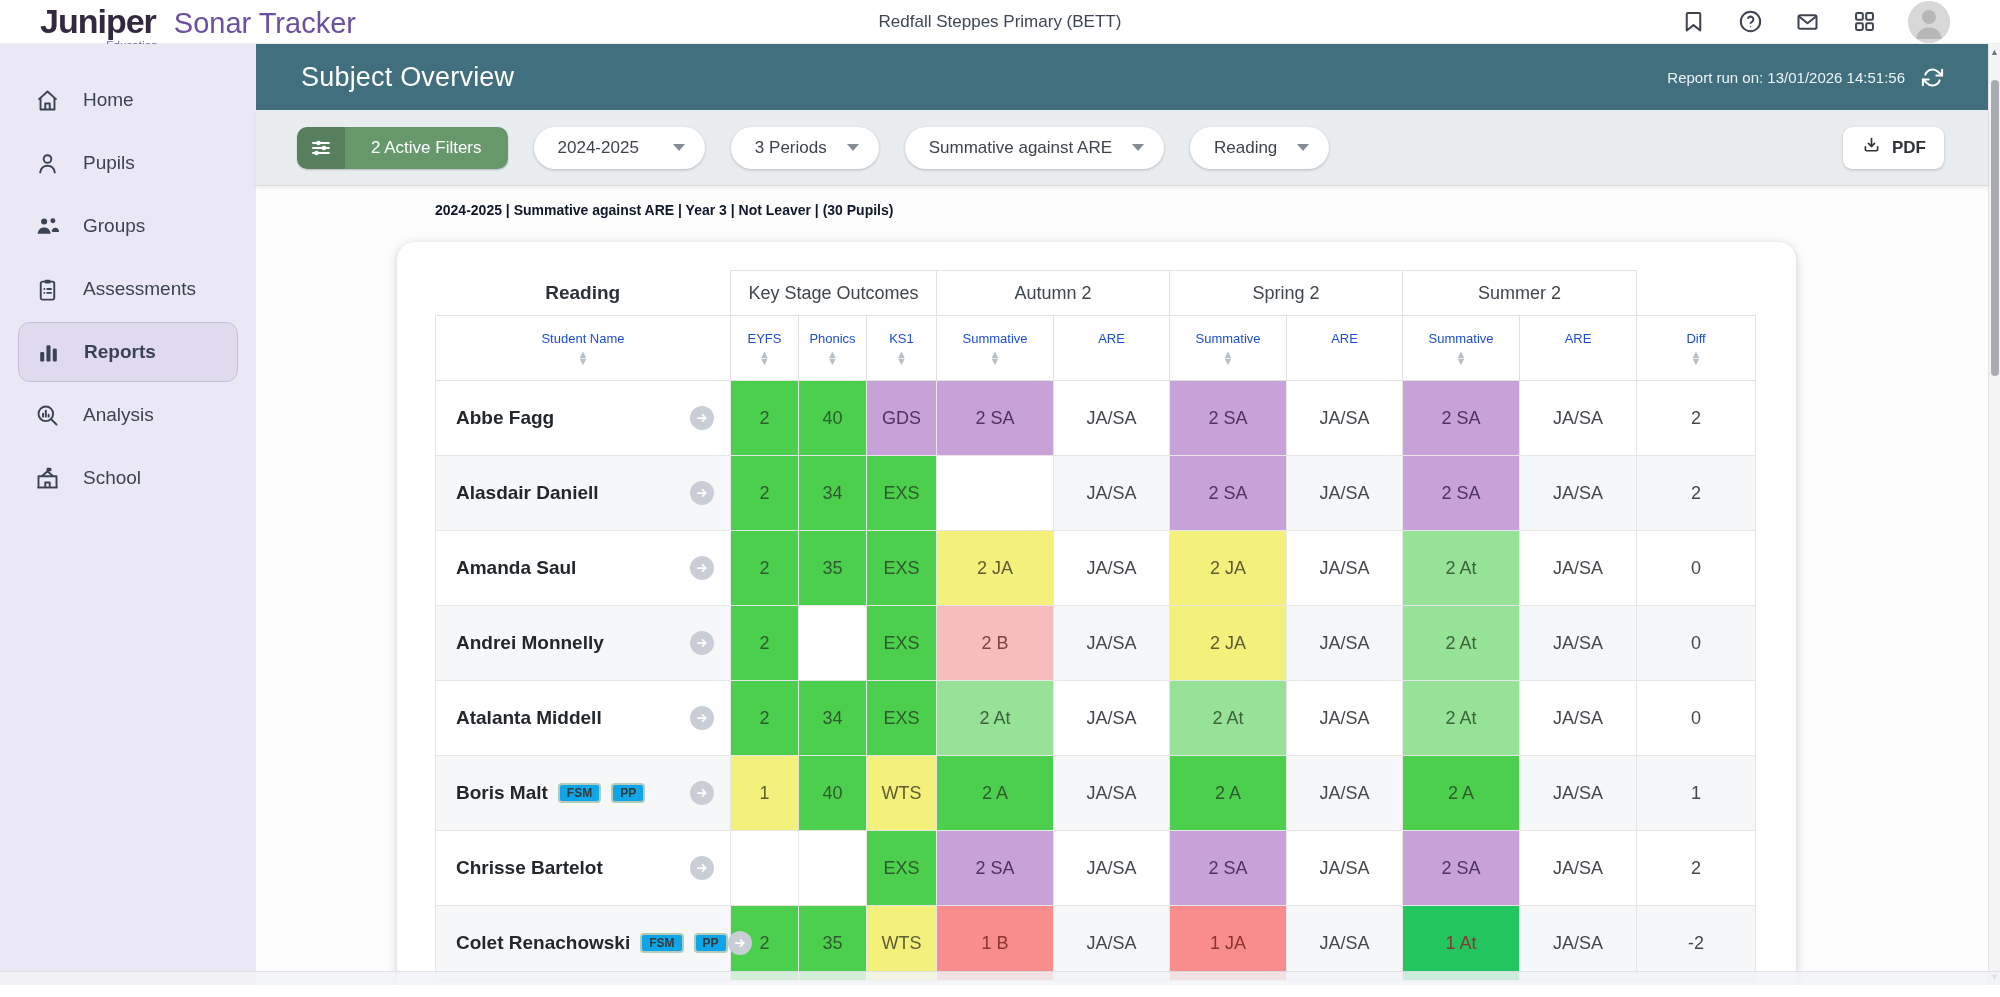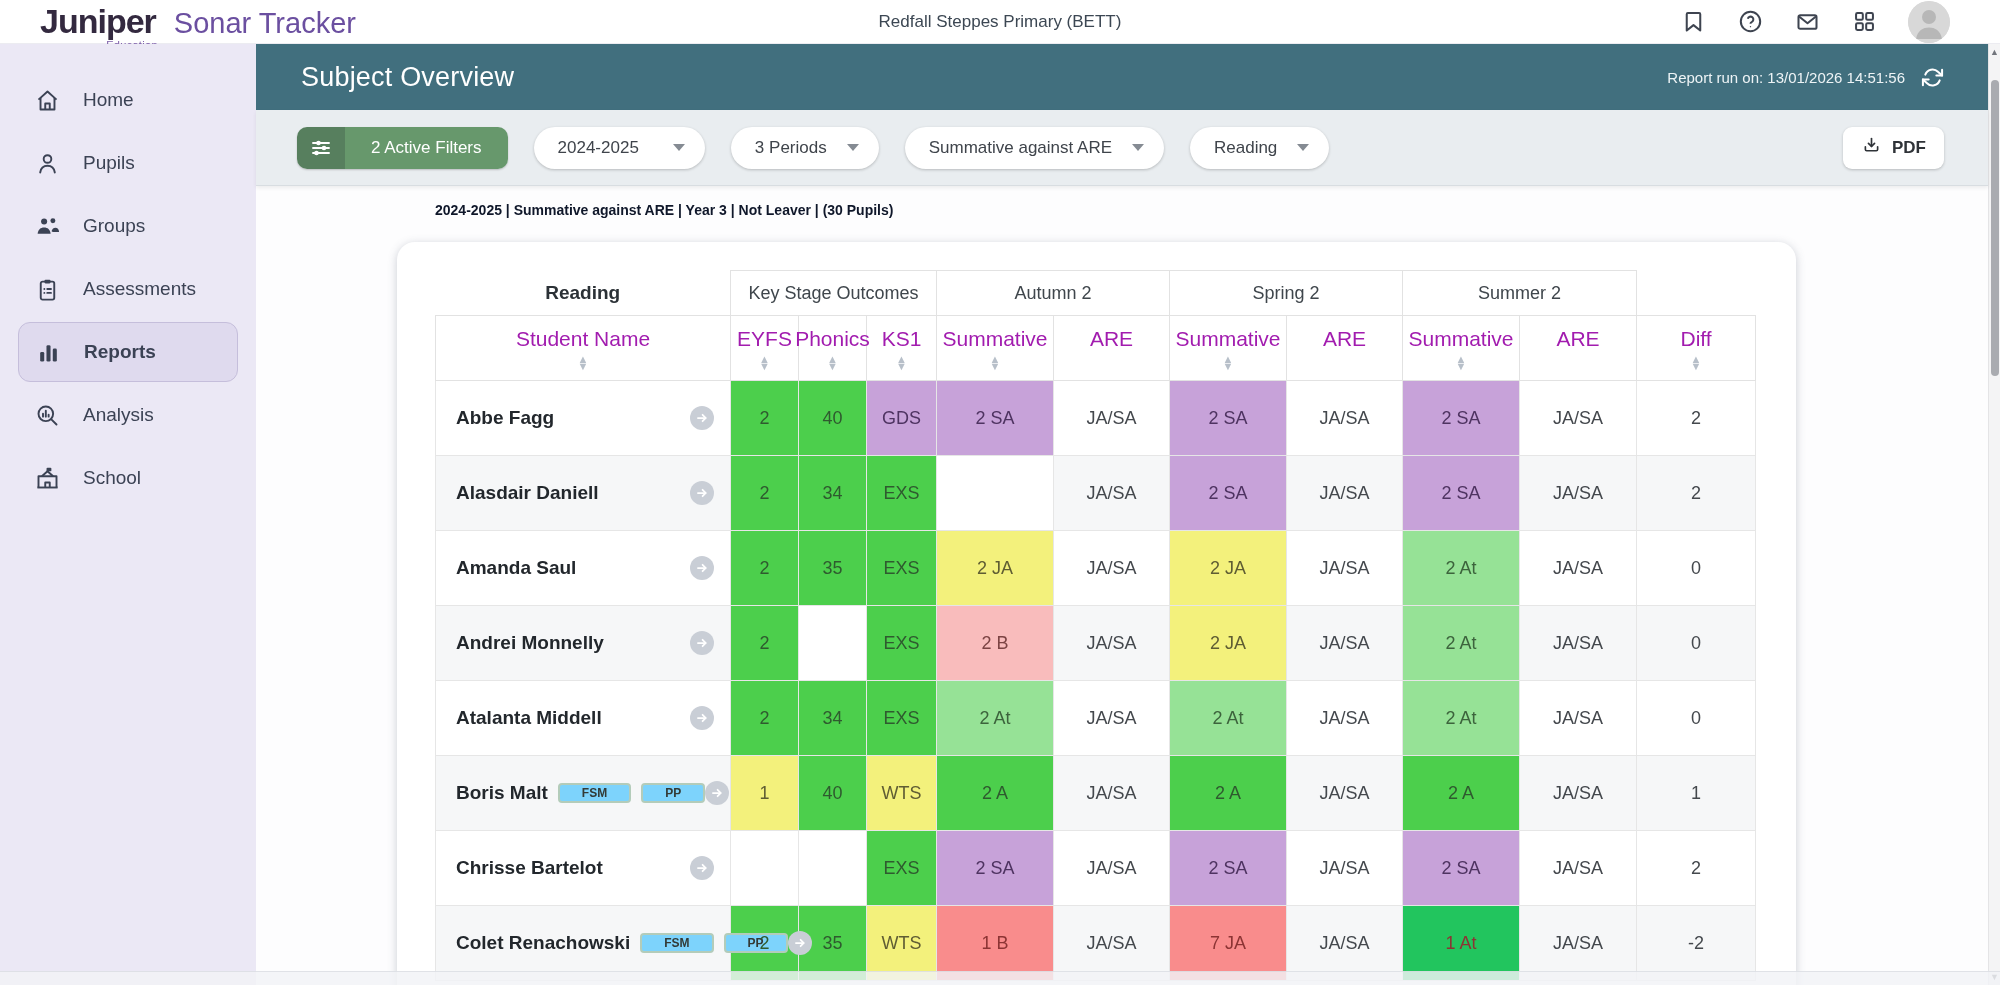--- a/index.html
+++ b/index.html
@@ -78,32 +78,32 @@
   table.grid { border-collapse: collapse; table-layout: fixed; width: 1320px; }
   .grid th, .grid td { padding: 0; font-weight: 400; }
   .grid tr.r1 { height: 45px; }
   .grid tr.r1 th.grp { border: 1px solid #e2e2e2; font-size: 18px; color: #3f464c;
     text-align: center; background: #fff; }
   .grid tr.r1 th.spacer { border: none; background: #fff; }
   .subject-label { font-size: 19px; font-weight: 700; color: #2b3136; text-align: center; }
   .grid tr.r2 { height: 65px; }
   .grid tr.r2 th { border: 1px solid #e2e2e2; background: #fff; vertical-align: middle; }
   .colhead { display: flex; flex-direction: column; align-items: center; justify-content: center; }
-  .colhead .cl { font-size: 21px; color: #a21caf; }
+  .colhead .cl { font-size: 13px; color: #1d4ed8; }
   .sort { display: flex; flex-direction: column; align-items: center; line-height: .62;
     margin-top: 5px; color: #b7bfc9; font-size: 11px; cursor: pointer; }
   .sort.ph { visibility: hidden; }
   .grid tbody tr { height: 75px; }
   .grid tbody tr:nth-child(even) { background: #f6f7f8; }
   .grid tbody td { border: 1px solid #e6e6e6; text-align: center; font-size: 18px; color: #44484d; }
   td.namecell { text-align: left; }
   .name-inner { display: flex; align-items: center; padding: 0 16px 0 20px; }
   .sname { font-size: 19px; font-weight: 700; color: #22272c; white-space: nowrap; }
-  .badge { margin-left: 10px; border: 2px solid #b3ccba; border-radius: 4px; background: #7dd3fc;
-    font-size: 12px; font-weight: 700; color: #333a36; padding: 2px 22px; line-height: 1; }
+  .badge { margin-left: 10px; border: 2px solid #b3ccba; border-radius: 4px; background: #0ea5e9;
+    font-size: 12px; font-weight: 700; color: #333a36; padding: 2px 7px; line-height: 1; }
   .row-arrow { margin-left: auto; width: 24px; height: 24px; border-radius: 50%;
     background: #c9ced6; display: flex; align-items: center; justify-content: center;
     cursor: pointer; flex: none; }
   .row-arrow svg { width: 14px; height: 14px; }
 
   
   .scrollbar { width: 12px; background: #f4f4f5; border-left: 1px solid #e4e4e6;
     display: flex; flex-direction: column; align-items: center; flex: none; }
   .sb-arrow { width: 12px; height: 16px; display: flex; align-items: center;
     justify-content: center; color: #72757c; font-size: 9px; cursor: pointer; flex: none; }
@@ -593,21 +593,21 @@
                         <path d="M13 6.5 18.5 12 13 17.5"></path>
                       </svg>
                     </span>
                   </div>
                 </td>
                 <td style="background: rgb(76, 207, 76); color: rgb(47, 90, 47);">2</td>
                 <td style="background: rgb(76, 207, 76); color: rgb(47, 90, 47);">35</td>
                 <td style="background: rgb(243, 241, 124); color: rgb(95, 93, 51);">WTS</td>
                 <td style="background: rgb(249, 140, 140); color: rgb(140, 52, 52);">1 B</td>
                 <td style="color: rgb(68, 72, 77);">JA/SA</td>
-                <td style="background: rgb(249, 140, 140); color: rgb(140, 52, 52);">7 JA</td>
+                <td style="background: rgb(249, 140, 140); color: rgb(140, 52, 52);">1 JA</td>
                 <td style="color: rgb(68, 72, 77);">JA/SA</td>
                 <td style="background: #22c55e; color: rgb(140, 52, 52);">1 At</td>
                 <td style="color: rgb(68, 72, 77);">JA/SA</td>
                 <td>-2</td>
               </tr>
             </tbody>
         </table>
       </div>
     </div>
   </div>

